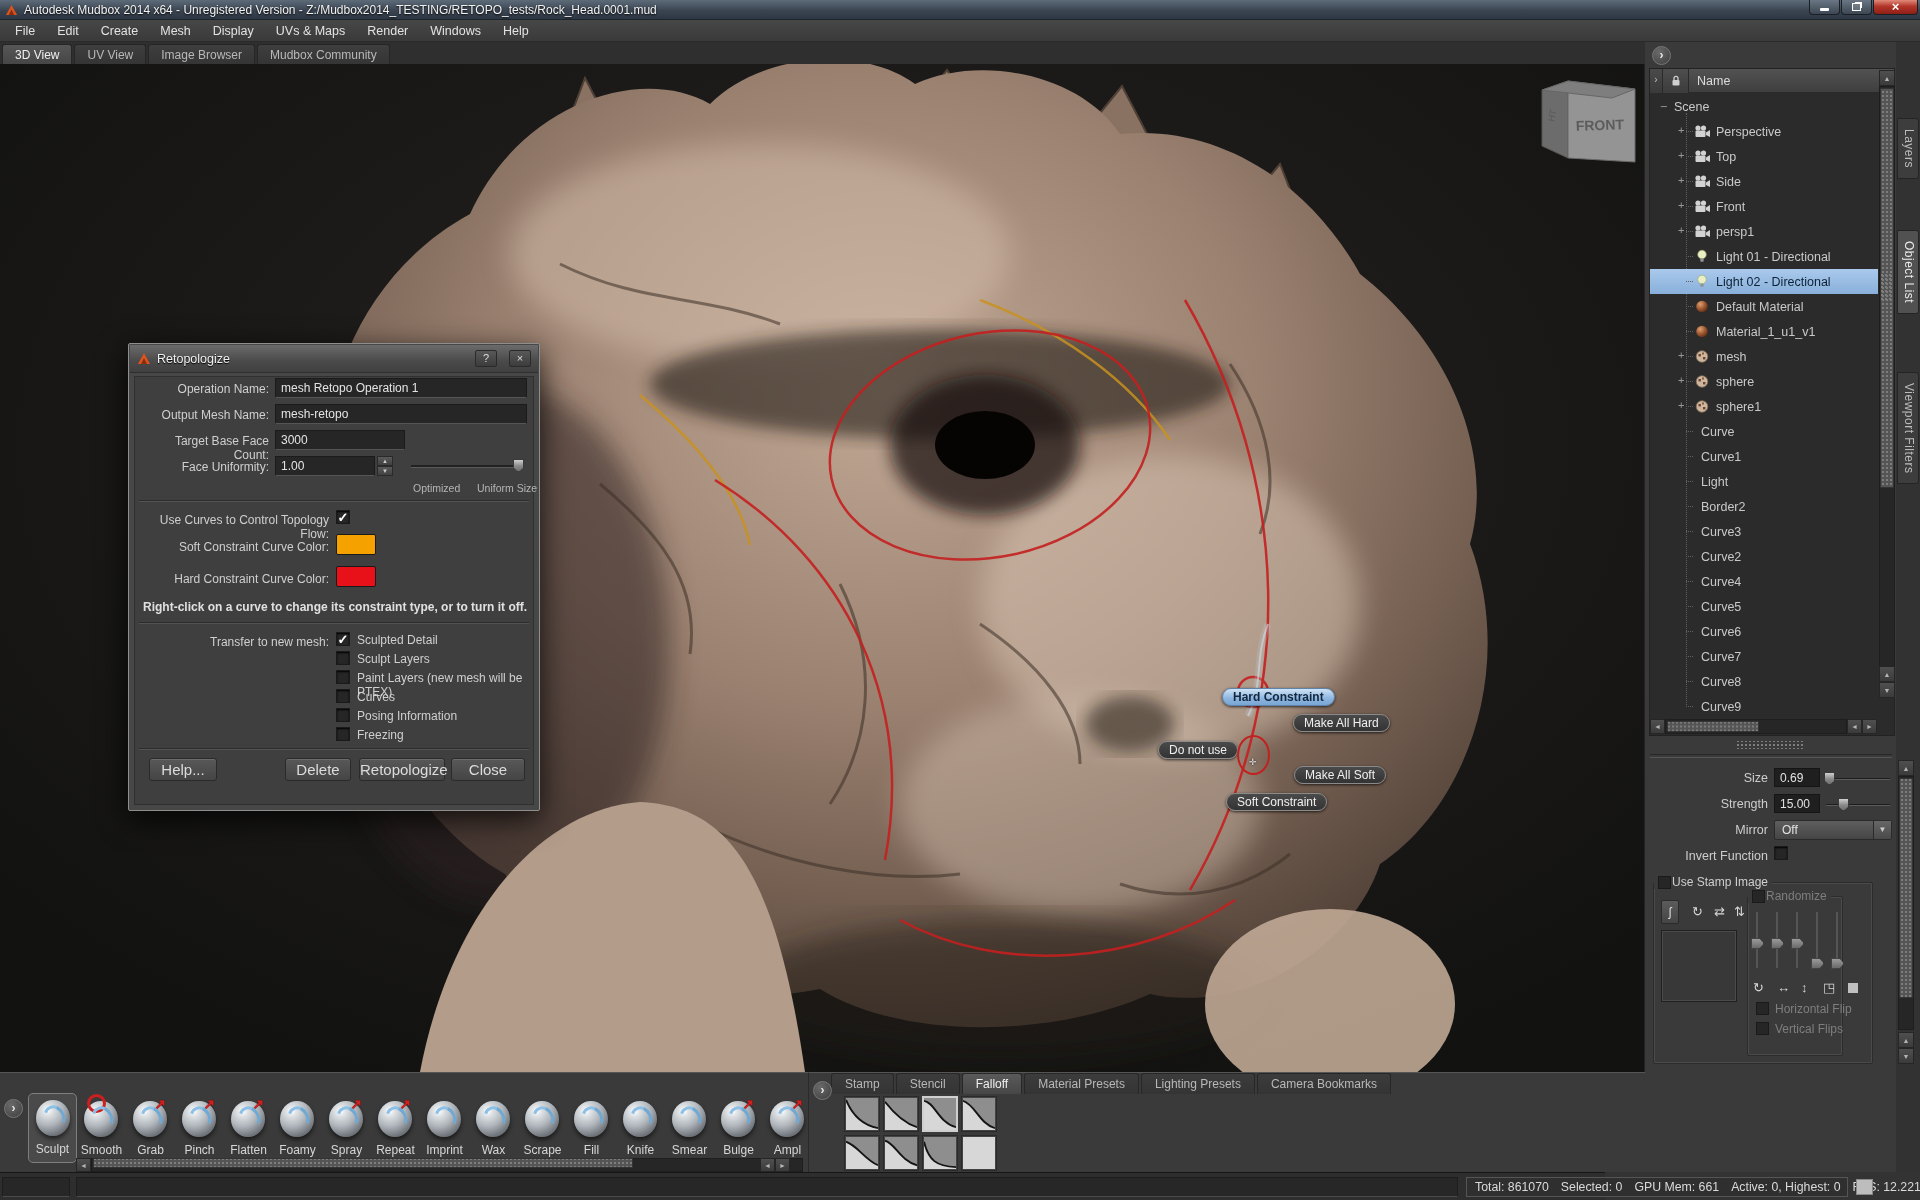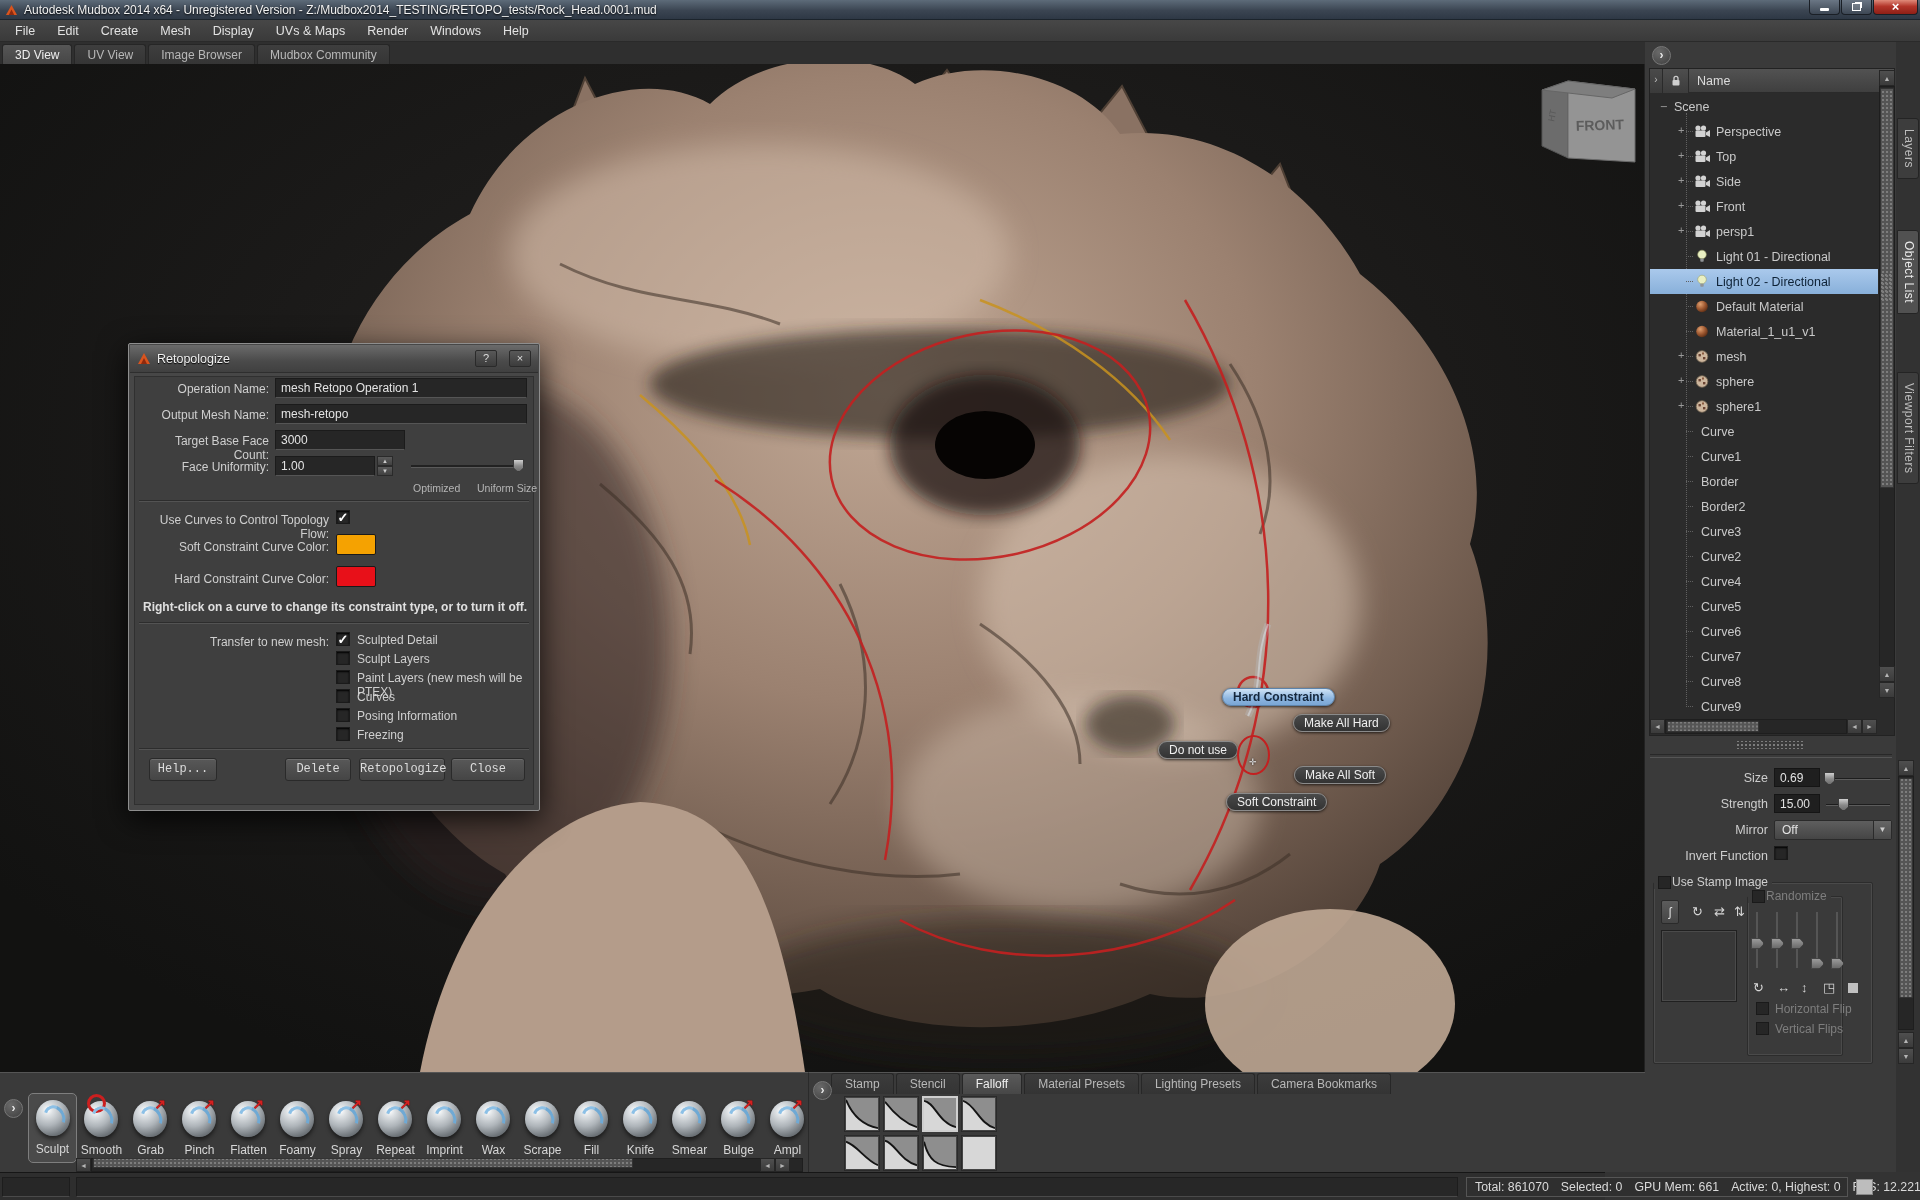--- a/index.html
+++ b/index.html
@@ -76,22 +76,22 @@
   .dsep { position:absolute; left:10px; right:10px; height:2px;
     border-top:1px solid #2d2d2d; border-bottom:1px solid #535353; }
   .cb { position:absolute; width:14px; height:14px; background:#262626; border:1px solid #1a1a1a;
     box-shadow:inset 0 1px 2px #000; color:#fff; font-size:13px; line-height:13px; text-align:center;
     font-weight:bold; }
   .swatch { position:absolute; width:40px; height:21px; border:1px solid #1a1a1a; border-radius:2px; }
   .slider-track { position:absolute; height:3px; background:#222; border-bottom:1px solid #5a5a5a; }
   .slider-handle { position:absolute; width:11px; height:13px; background:linear-gradient(#cfcfcf,#8a8a8a 55%,#6f6f6f);
     border:1px solid #3a3a3a; clip-path:polygon(0 0,100% 0,100% 62%,50% 100%,0 62%); }
   .btn { position:absolute; height:23px; background:linear-gradient(#585858,#454545);
-    border:1px solid #2a2a2a; border-radius:3px; color:#dcdcdc; font-size:12px;
-    text-align:center; line-height:21px; box-shadow:inset 0 1px 0 #6c6c6c;font-family:Liberation Mono, monospace; }
+    border:1px solid #2a2a2a; border-radius:3px; color:#dcdcdc; font-size:15px;
+    text-align:center; line-height:21px; box-shadow:inset 0 1px 0 #6c6c6c; }
   .dhint { position:absolute; left:14px; color:#e0e0e0; font-weight:bold; font-size:12px; }
   .topt-lbl { position:absolute; color:#cfcfcf; font-size:12px; }
 
   
   #rightpanel { position:absolute; left:1645px; top:42px; width:251px; height:1130px; background:#3a3a3a; }
   #righttabs { position:absolute; left:1896px; top:42px; width:24px; height:1130px; background:#323232; }
   .rtab { position:absolute; left:1px; width:22px; writing-mode:vertical-rl; text-align:center;
     background:#3d3d3d; border:1px solid #242424; border-radius:0 3px 3px 0; color:#bdbdbd;
     font-size:12px; padding:10px 2px; letter-spacing:.5px; }
   .rtab.active { background:#515151; color:#ececec; }
@@ -515,21 +515,21 @@
       <div class="trow child">
         <span class="ticon" style="width: 2px;"></span>
         <span class="tlabel">Curve</span>
       </div>
       <div class="trow child">
         <span class="ticon" style="width: 2px;"></span>
         <span class="tlabel">Curve1</span>
       </div>
       <div class="trow child">
         <span class="ticon" style="width: 2px;"></span>
-        <span class="tlabel">Border</span>
+        <span class="tlabel">Light</span>
       </div>
       <div class="trow child">
         <span class="ticon" style="width: 2px;"></span>
         <span class="tlabel">Border2</span>
       </div>
       <div class="trow child">
         <span class="ticon" style="width: 2px;"></span>
         <span class="tlabel">Curve3</span>
       </div>
       <div class="trow child">

